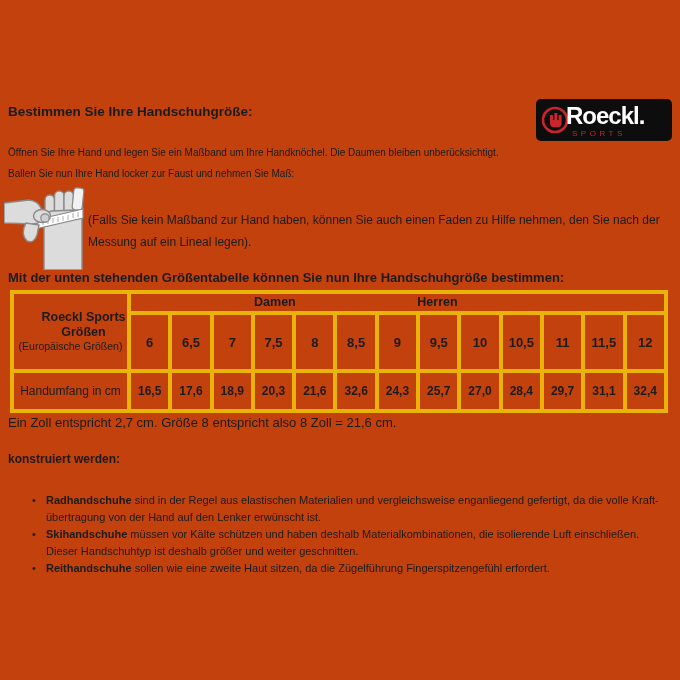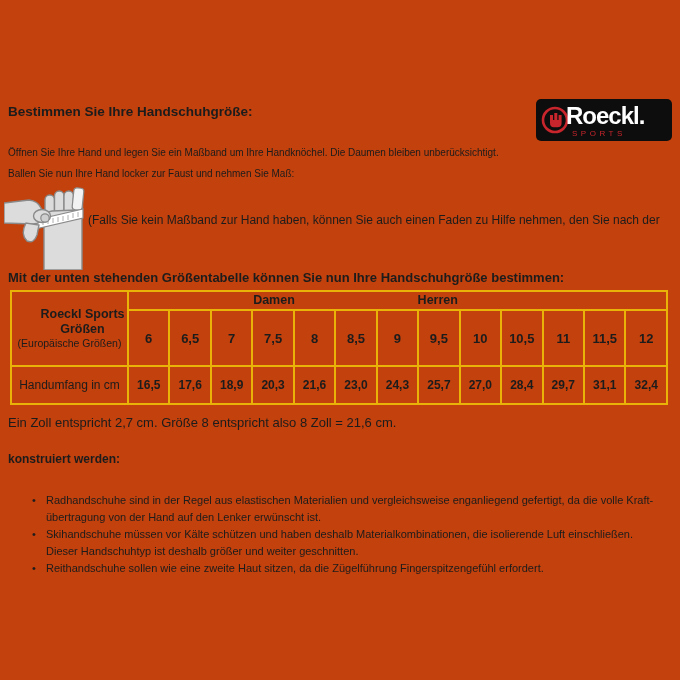--- a/index.html
+++ b/index.html
@@ -27,42 +27,42 @@
   .tape-note { position:absolute; left:88px; top:209px; font-size:12px; line-height:22px; }
   .zoll { position:absolute; left:8px; top:413px; font-size:13px; line-height:20px; }
   .constr { position:absolute; left:8px; top:451px; font-size:12px; font-weight:bold; line-height:16.5px; }
 
   
   .hand-fig { position:absolute; left:4px; top:186px; width:84px; height:84px; }
 
   
   .size-table { position:absolute; left:10px; top:290px; width:658px;
                 border-collapse:collapse; table-layout:fixed; }
-  .size-table, .size-table td { border:2px solid #eab308; }
+  .size-table, .size-table td { border:4px solid #eab308; }
   .size-table { border:2px solid #1c1c1c; }
   .size-table td { padding:0; text-align:center; vertical-align:middle; }
   .size-table td.lbl { border-right-width:2px; }
   .size-table tr.circ-row td { border-top-width:2px; }
   .group-cell { position:relative; height:17px; }
   .group-cell .grp { position:absolute; top:50%; transform:translate(-50%,-54%);
                      font-size:12.5px; font-weight:bold; }
   .grp.damen { left:27%; }
   .grp.herren { left:57.5%; }
   .lbl-main { font-size:12.5px; font-weight:bold; line-height:15px;padding-left:26px; }
   .lbl-sub  { font-size:10.5px; font-weight:normal; line-height:13px; }
   .size-row td { height:54px; font-size:13px; font-weight:bold; }
   .circ-row td { height:36px; font-size:12px; font-weight:bold; }
   .circ-row td.lbl { font-size:12px; font-weight:normal; }
 
   
   .bullets { position:absolute; left:32px; top:492px; width:645px;
              font-size:11px; line-height:17px; }
   .bullet { position:relative; padding-left:14px; }
   .bullet .dot { position:absolute; left:0; top:0; font-size:11px; }
-  .b-bold { font-weight:normal; }
+  .b-bold { font-weight:bold; }
 </style>
 </head>
 <body>
 
 <div class="page">
 
   <div class="h1 line">Bestimmen Sie Ihre Handschuhgröße:</div>
 
   <div class="logo">
     <svg class="emblem" width="30" height="30" viewBox="0 0 30 30">
@@ -107,20 +107,21 @@
     <g fill="#dcdcdc" stroke="#8a8a8a" stroke-width="1.4">
       <path d="M0,17 L25,14 Q34,15 37,22 L39,29 Q38,38 29,38 L0,37 Z"></path>
       <ellipse cx="38" cy="30" rx="8.5" ry="6.5"></ellipse>
       <path d="M22,37 Q16,48 23,55 Q30,58 33,49 L35,39 Z"></path>
     </g>
     <circle cx="41" cy="32" r="4.2" fill="#cfcfcf" stroke="#8a8a8a" stroke-width="1.2"></circle>
   </svg>
 
   <div class="tape-note">
     <div class="line">(Falls Sie kein Maßband zur Hand haben, können Sie auch einen Faden zu Hilfe nehmen, den Sie nach der</div>
+    <div class="line">Messung auf ein Lineal legen).</div>
   </div>
 
   <div class="h2 line">Mit der unten stehenden Größentabelle können Sie nun Ihre Handschuhgröße bestimmen:</div>
 
   <table class="size-table">
     <colgroup>
       <col style="width:117px">
       <col>
         <col>
         <col>
@@ -162,21 +163,21 @@
       <td>11,5</td>
       <td>12</td>
     </tr>
     <tr class="circ-row">
       <td class="lbl line">Handumfang in cm</td>
       <td>16,5</td>
       <td>17,6</td>
       <td>18,9</td>
       <td>20,3</td>
       <td>21,6</td>
-      <td>23,0</td>
+      <td>32,6</td>
       <td>24,3</td>
       <td>25,7</td>
       <td>27,0</td>
       <td>28,4</td>
       <td>29,7</td>
       <td>31,1</td>
       <td>32,4</td>
     </tr>
   </tbody>
     </table>

